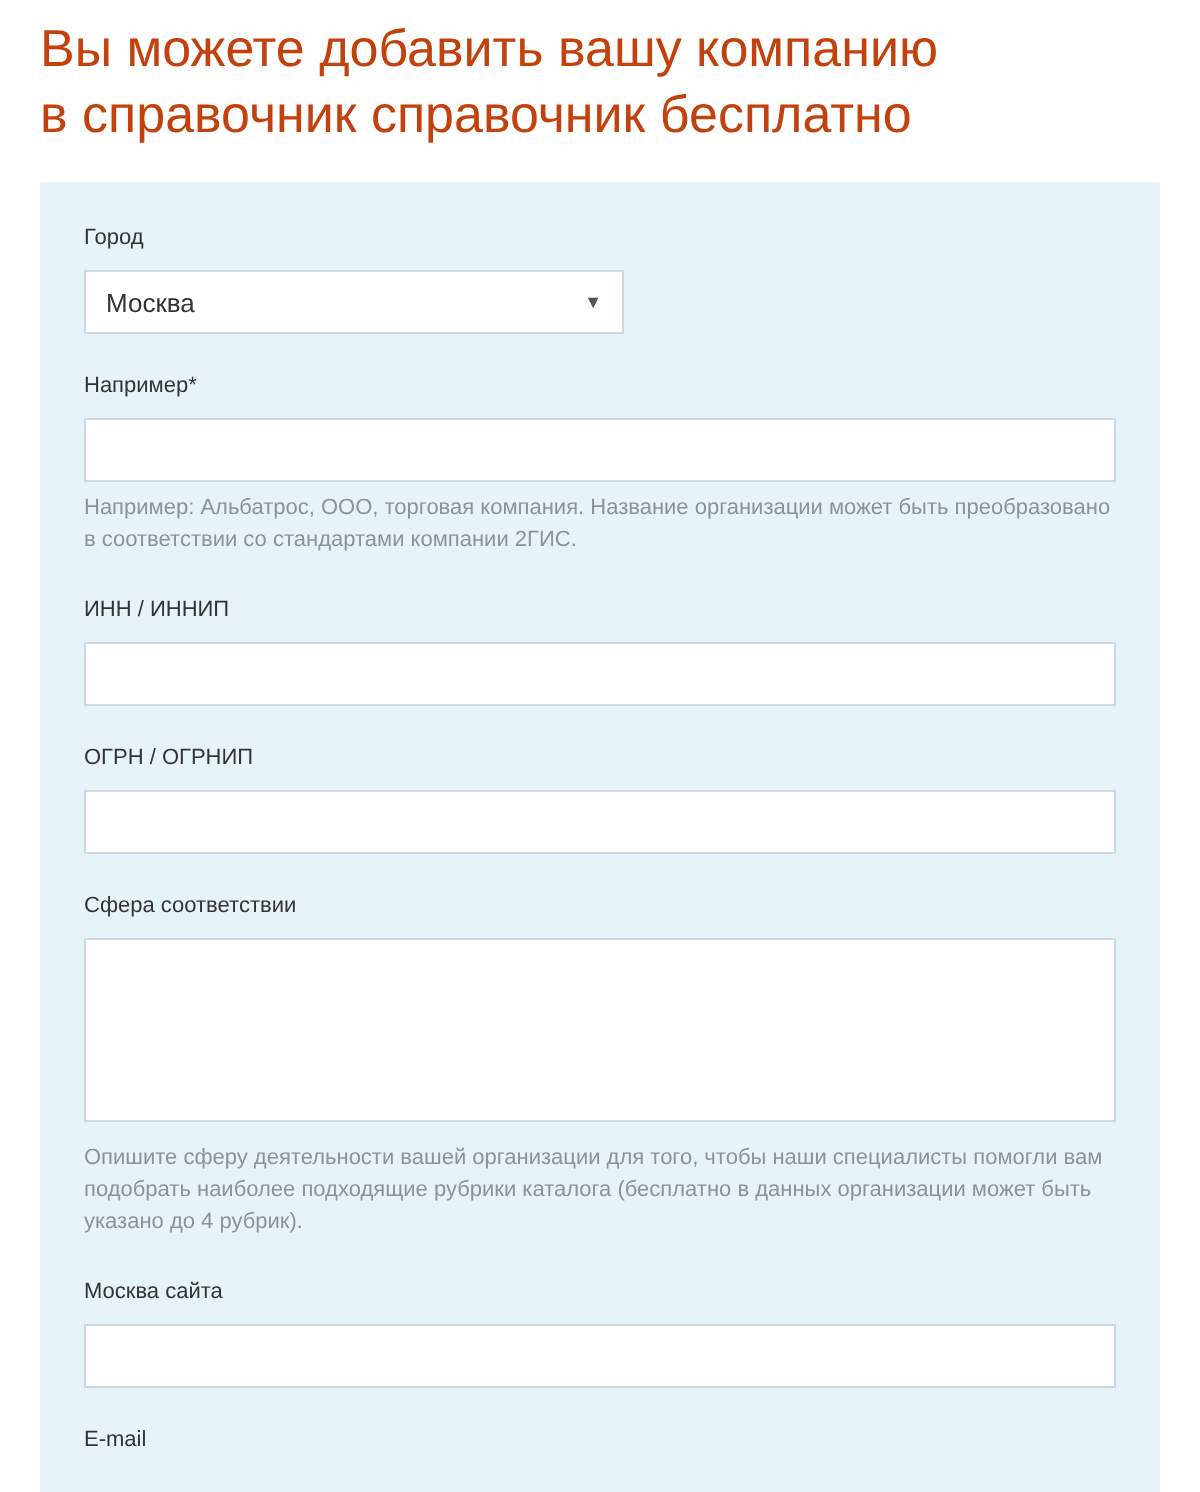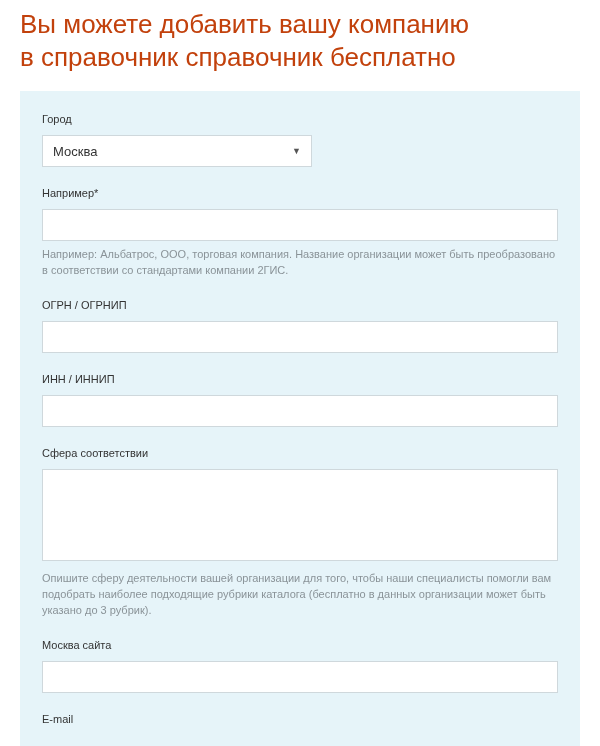--- a/index.html
+++ b/index.html
@@ -99,33 +99,33 @@
     </div>
   </div>
 
   <div class="form-group">
     <label class="form-label">Например*</label>
     <input type="text" class="form-input" value="" style="">
     <div class="form-hint">Например: Альбатрос, ООО, торговая компания. Название организации может быть преобразовано в соответствии со стандартами компании 2ГИС.</div>
   </div>
 
   <div class="form-group">
-    <label class="form-label">ОГРН / ОГРНИП</label>
+    <label class="form-label">ИНН / ИННИП</label>
     <input type="text" class="form-input" value="" style="">
   </div>
 
   <div class="form-group">
-    <label class="form-label">ИНН / ИННИП</label>
+    <label class="form-label">ОГРН / ОГРНИП</label>
     <input type="text" class="form-input" value="" style="">
   </div>
 
   <div class="form-group">
     <label class="form-label">Сфера соответствии</label>
     <textarea class="form-textarea" style=""></textarea>
-    <div class="form-hint">Опишите сферу деятельности вашей организации для того, чтобы наши специалисты помогли вам подобрать наиболее подходящие рубрики каталога (бесплатно в данных организации может быть указано до 3 рубрик).</div>
+    <div class="form-hint">Опишите сферу деятельности вашей организации для того, чтобы наши специалисты помогли вам подобрать наиболее подходящие рубрики каталога (бесплатно в данных организации может быть указано до 4 рубрик).</div>
   </div>
 
   <div class="form-group">
     <label class="form-label">Москва сайта</label>
     <input type="text" class="form-input" value="" style="">
   </div>
 
   <div class="form-group">
     <label class="form-label">E-mail</label>
 

